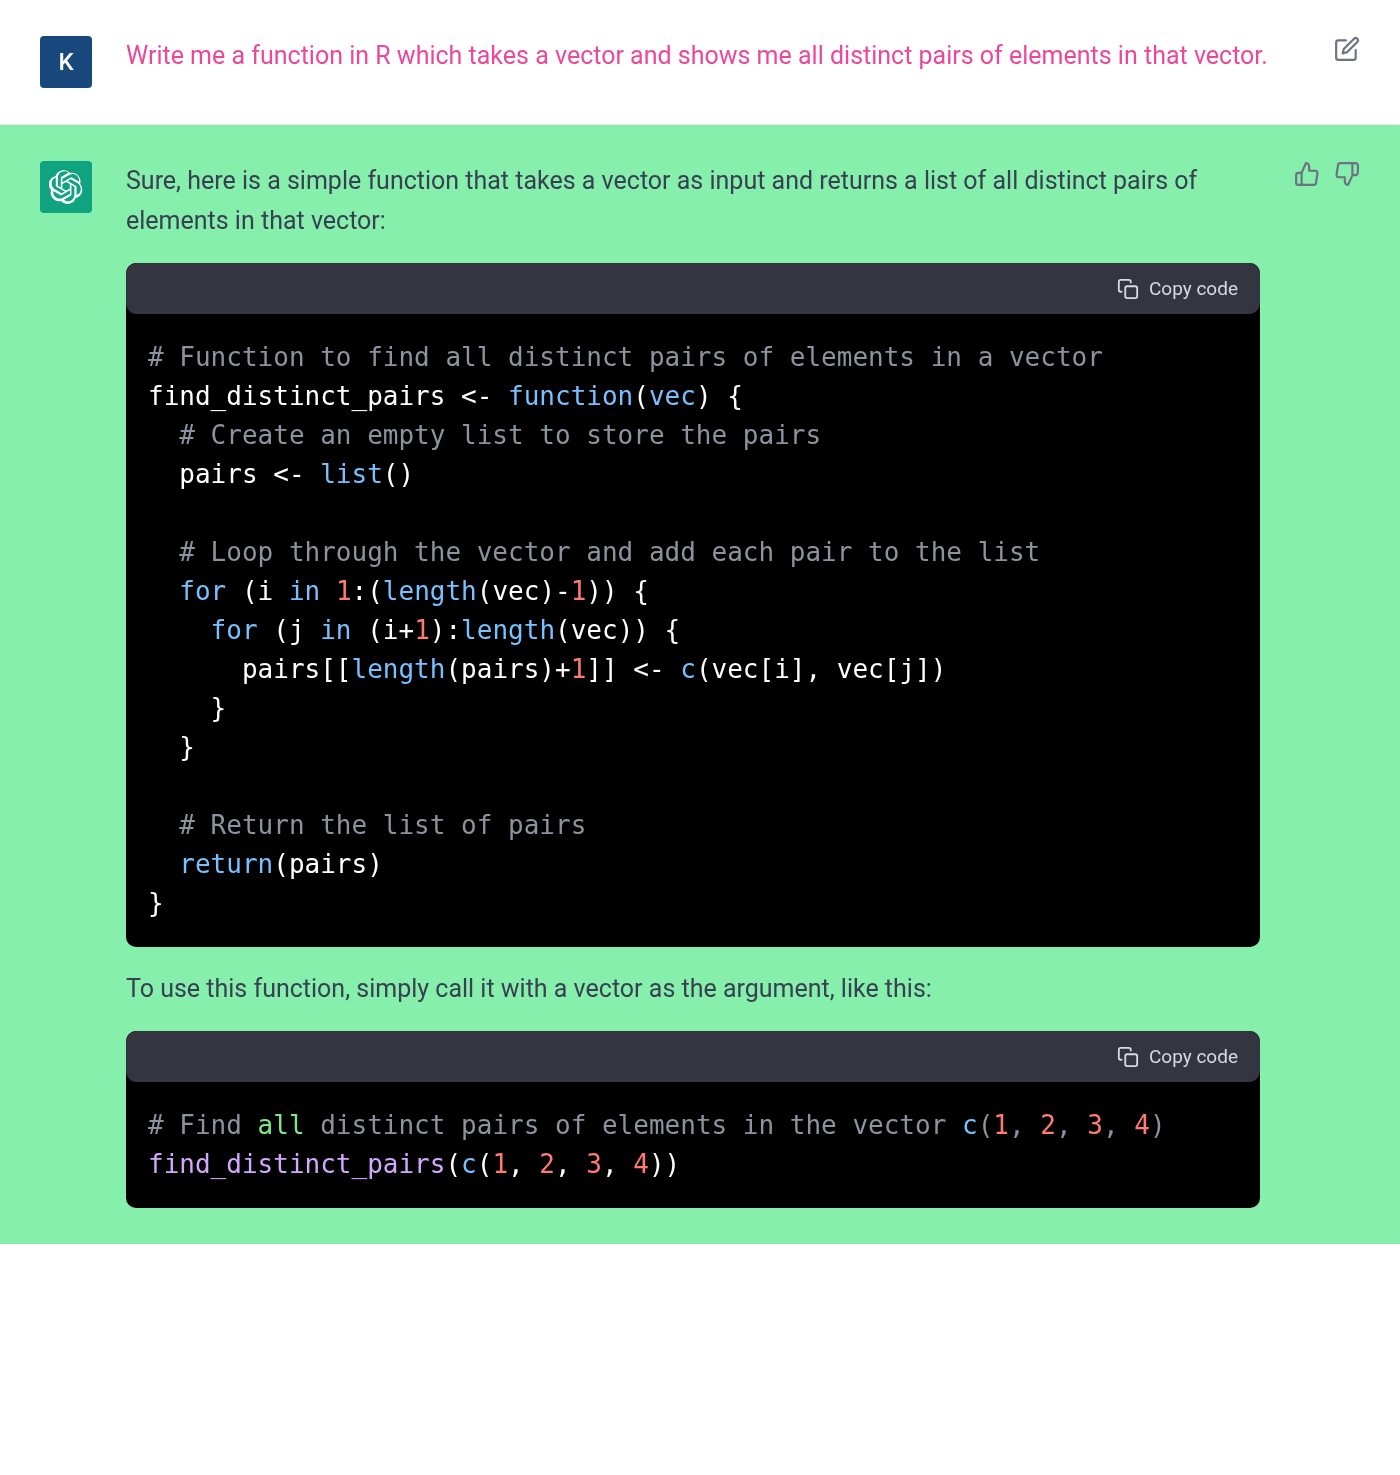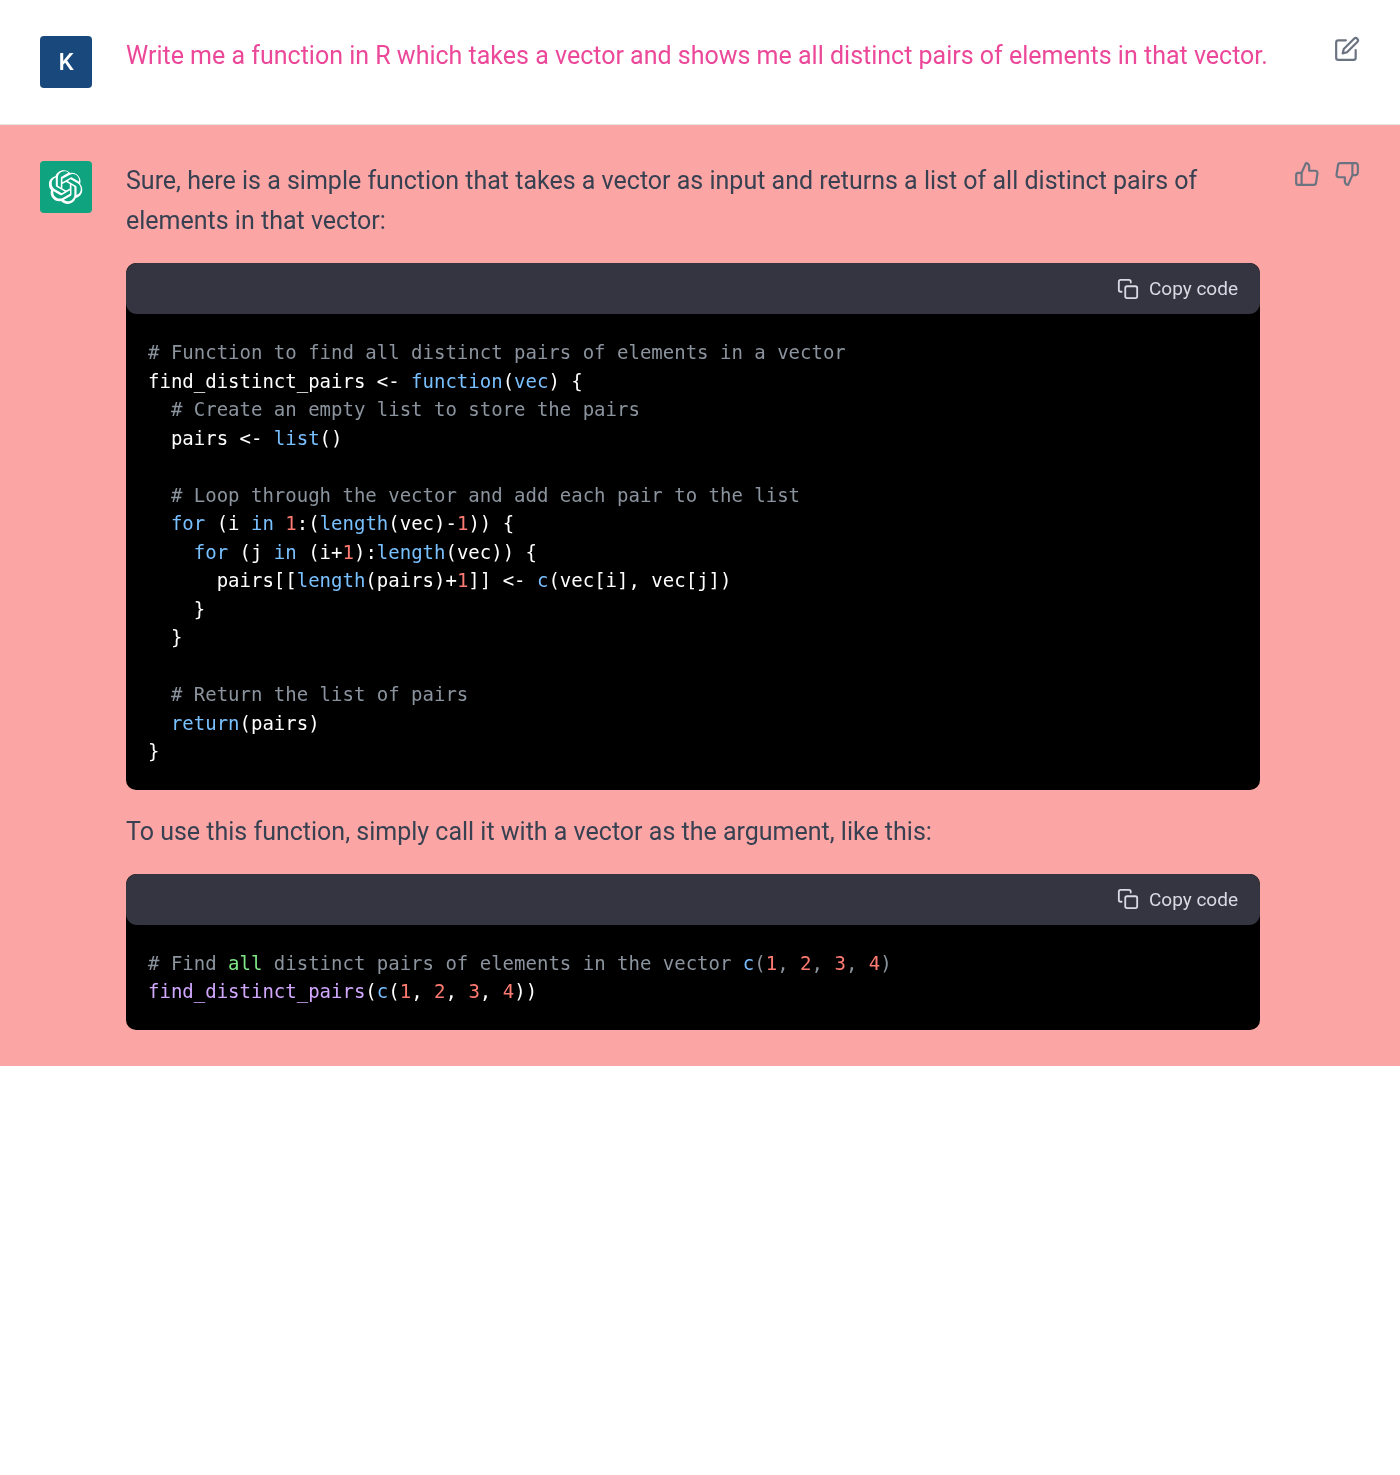--- a/index.html
+++ b/index.html
@@ -15,21 +15,21 @@
     }
     .message-block {
       padding: 36px 40px;
       display: flex;
       gap: 34px;
     }
     .user-block {
       background: #ffffff;
     }
     .assistant-block {
-      background: #fca5a5;
+      background: #86efac;
       border-top: 1px solid #e5e5e5;
     }
     .avatar {
       width: 52px;
       height: 52px;
       border-radius: 4px;
       display: flex;
       align-items: center;
       justify-content: center;
       flex-shrink: 0;
@@ -101,21 +101,21 @@
       border: none;
       font-family: inherit;
     }
     .copy-button svg {
       width: 22px;
       height: 22px;
     }
     .code-content {
       padding: 24px 22px;
       font-family: "SF Mono", Menlo, Monaco, Consolas, monospace;
-      font-size: 19px;
+      font-size: 26px;
       line-height: 1.5;
       color: #ffffff;
       white-space: pre;
       overflow-x: auto;
     }
     .tok-comment { color: #8b949e; }
     .tok-keyword { color: #79c0ff; }
     .tok-function { color: #79c0ff; }
     .tok-number { color: #ff7b72; }
     .tok-param { color: #79c0ff; }

